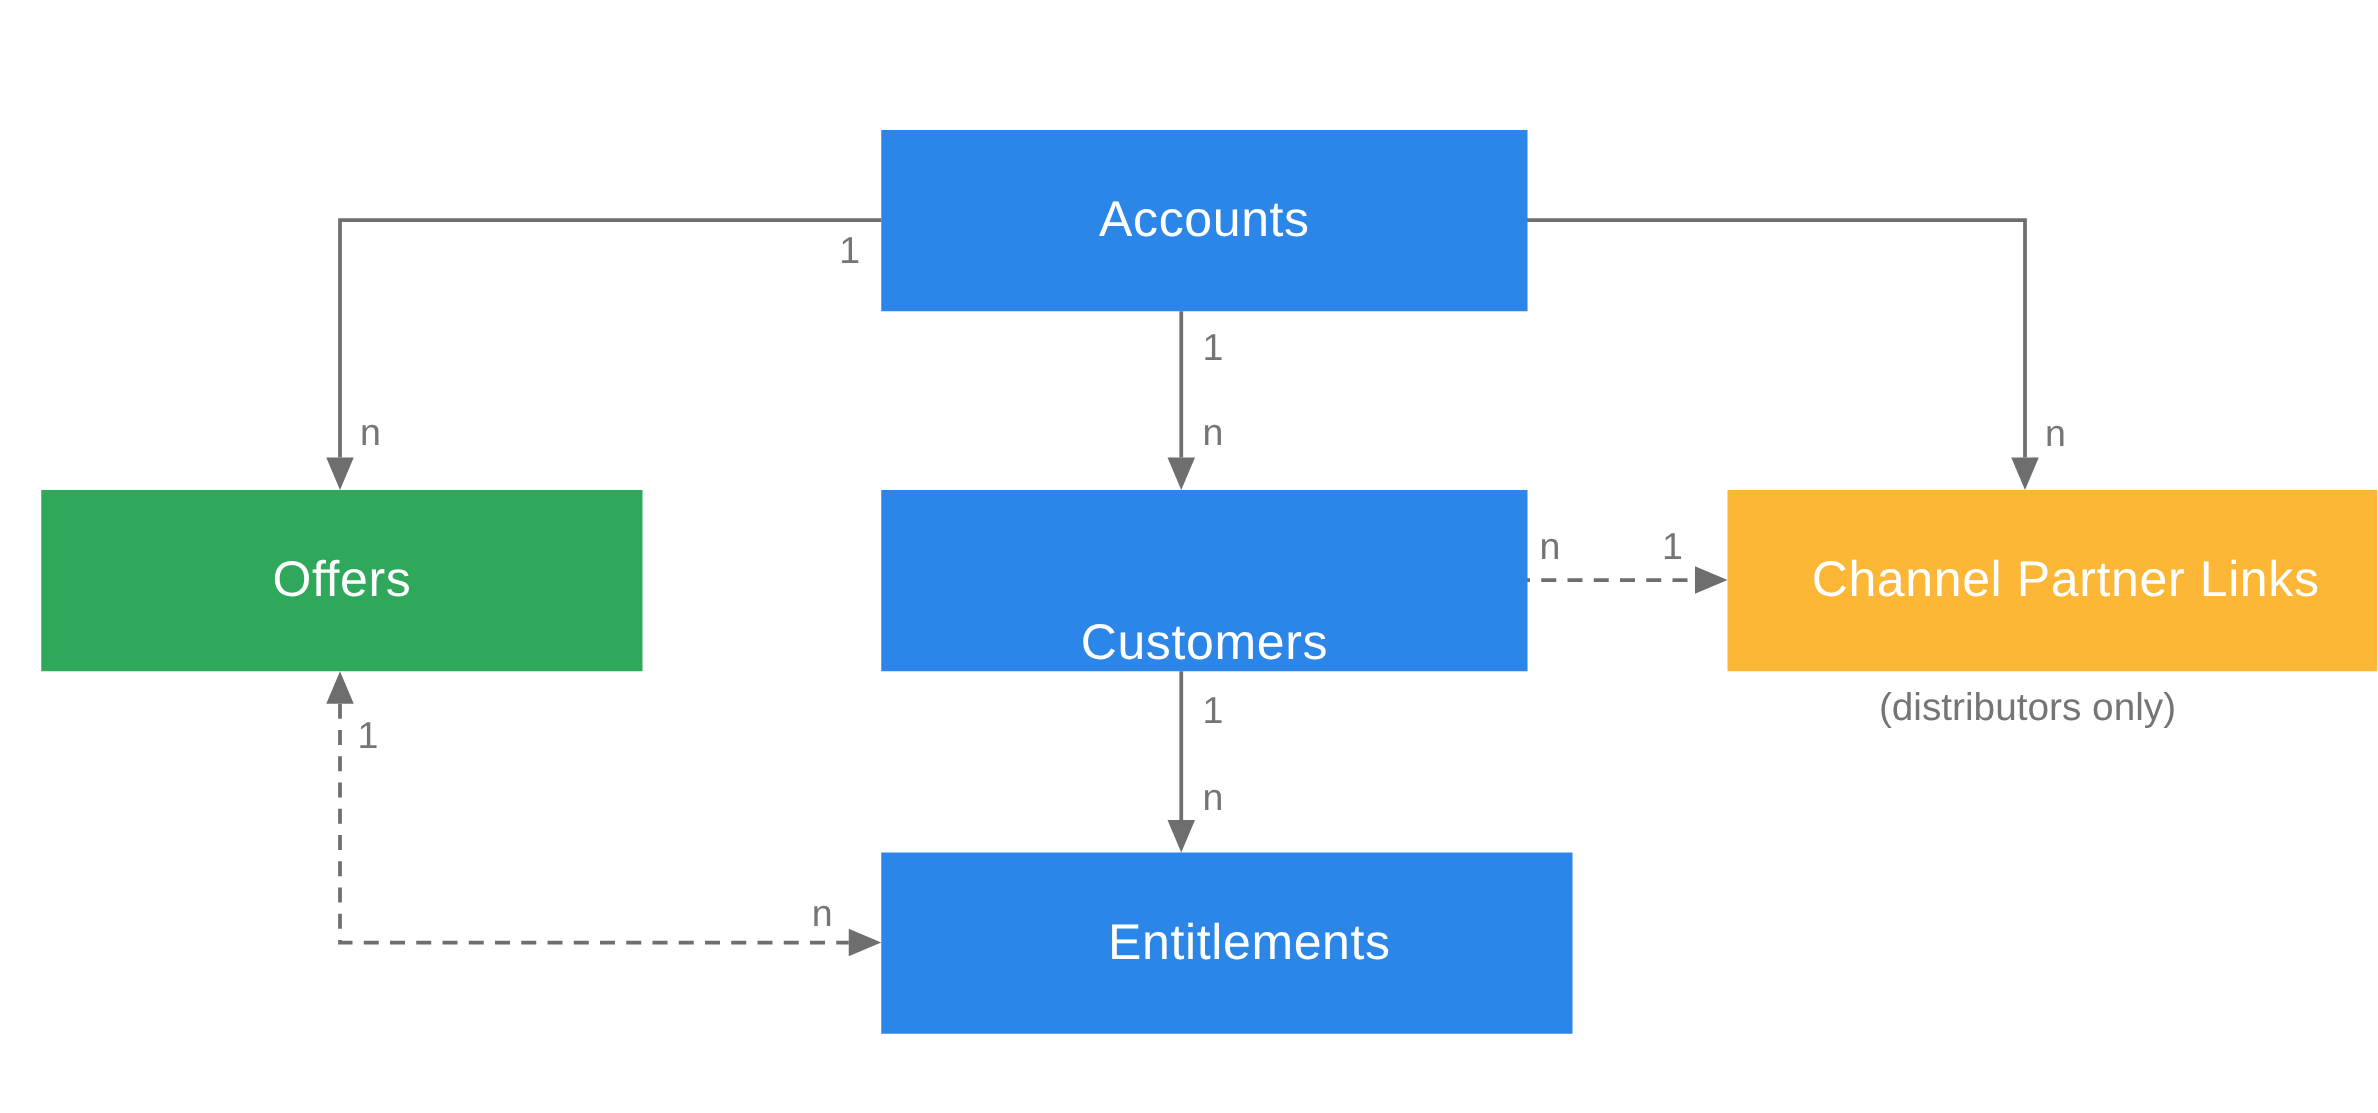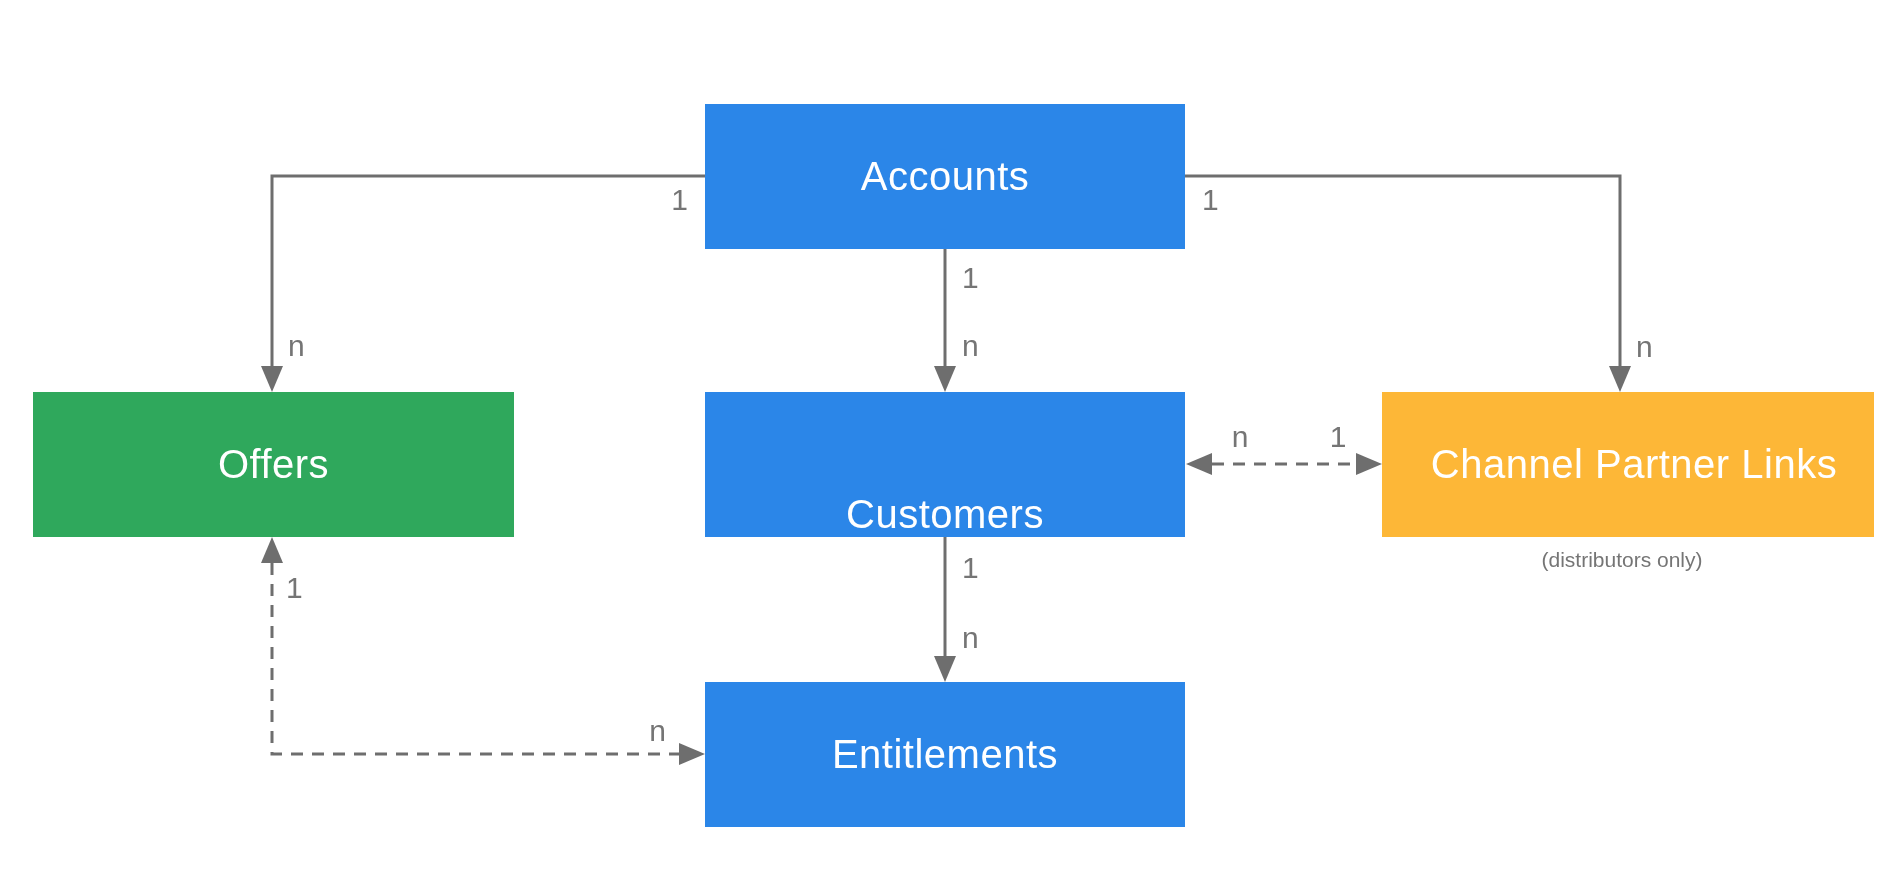--- a/index.html
+++ b/index.html
@@ -35,41 +35,41 @@
     stroke: none;
   }
   .edge-layer text.elabel {
     fill: #757575;
     font-size: 30px;
     font-family: "Liberation Sans", "DejaVu Sans", sans-serif;
   }
   .node {
     position: absolute;
     height: 145px;
-    width: 480px;
+    width: 517px;
     display: flex;
     align-items: center;
     justify-content: center;
     color: #ffffff;
     font-size: 40px;
     letter-spacing: 0.5px;
   }
   .node-accounts     { left: 705px;  top: 104px; }
   .node-offers       { left: 33px;   top: 392px; width: 481px; }
   .node-customers    { left: 705px;  top: 392px; align-items: flex-end; }
   .node-cpl          { left: 1382px; top: 392px; }
   .node-entitlements { left: 705px;  top: 682px; }
   .node-note {
     position: absolute;
     left: 1382px;
     top: 548px;
     width: 480px;
     text-align: center;
     color: #757575;
-    font-size: 21px;
+    font-size: 31px;
   }
 </style>
 </head>
 <body>
 
 <div class="canvas">
 
   <svg class="edge-layer" viewBox="0 0 1902 890">
 
     <path class="line" d="M705 176 H272 V366"></path>
@@ -116,17 +116,17 @@
   <div class="node node-customers" style="background-color: rgb(43, 134, 232);">
     <span>Customers</span>
   </div>
 
   <div class="node node-cpl" style="background-color: rgb(253, 183, 55); padding-left: 12px;">
     <span>Channel Partner Links</span>
   </div>
 
   <div class="node-note">(distributors only)</div>
 
-  <div class="node node-entitlements" style="background-color: rgb(43, 134, 232);">
+  <div class="node node-entitlements" style="background-color: rgb(43, 134, 232); padding-left: 36px;">
     <span>Entitlements</span>
   </div>
 
 </div>
 
 </body></html>

